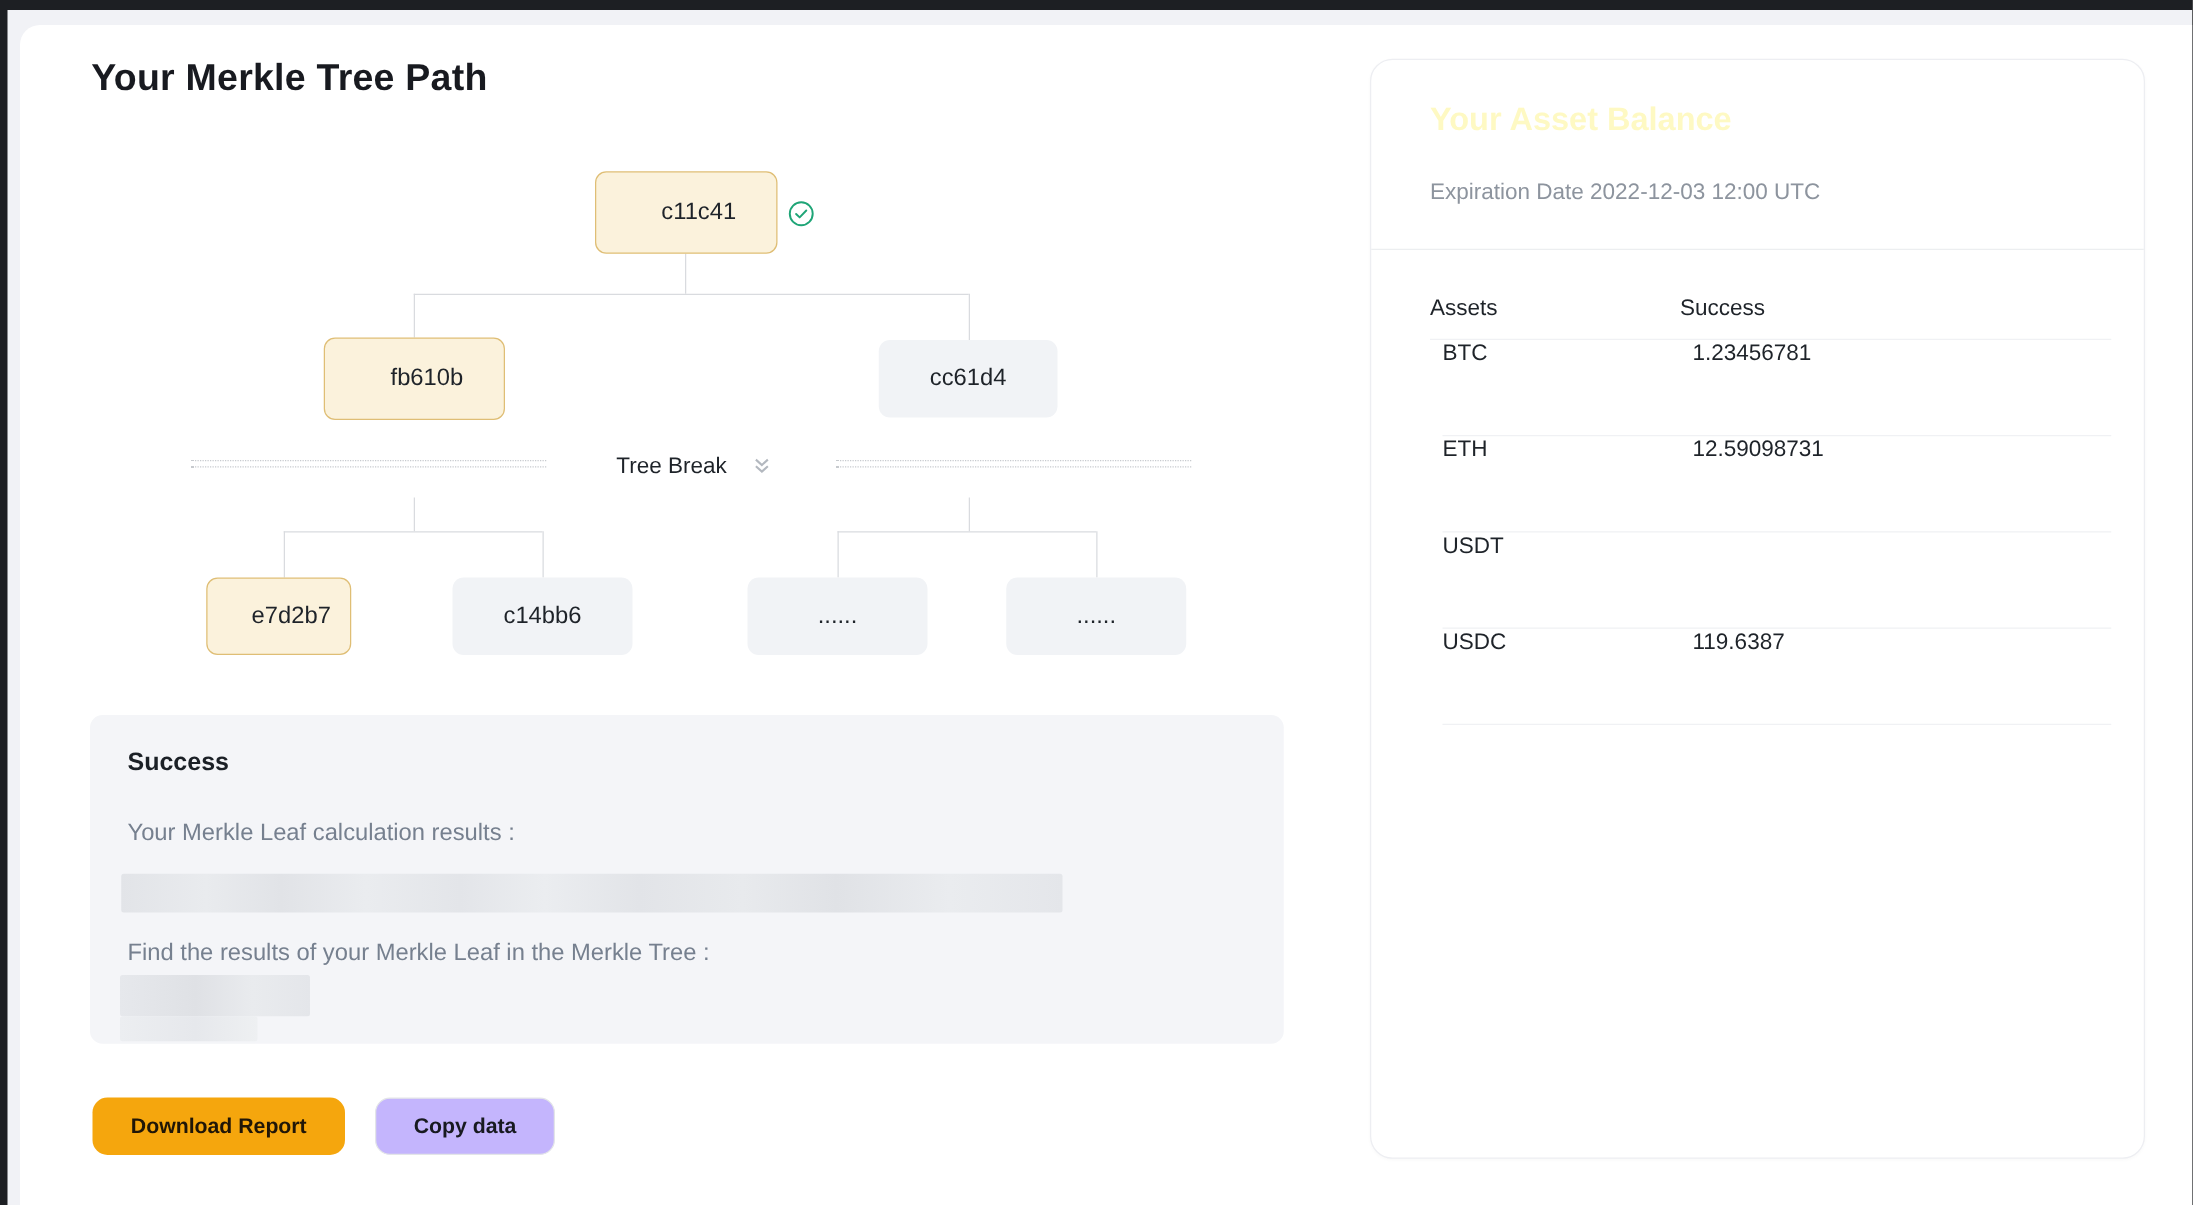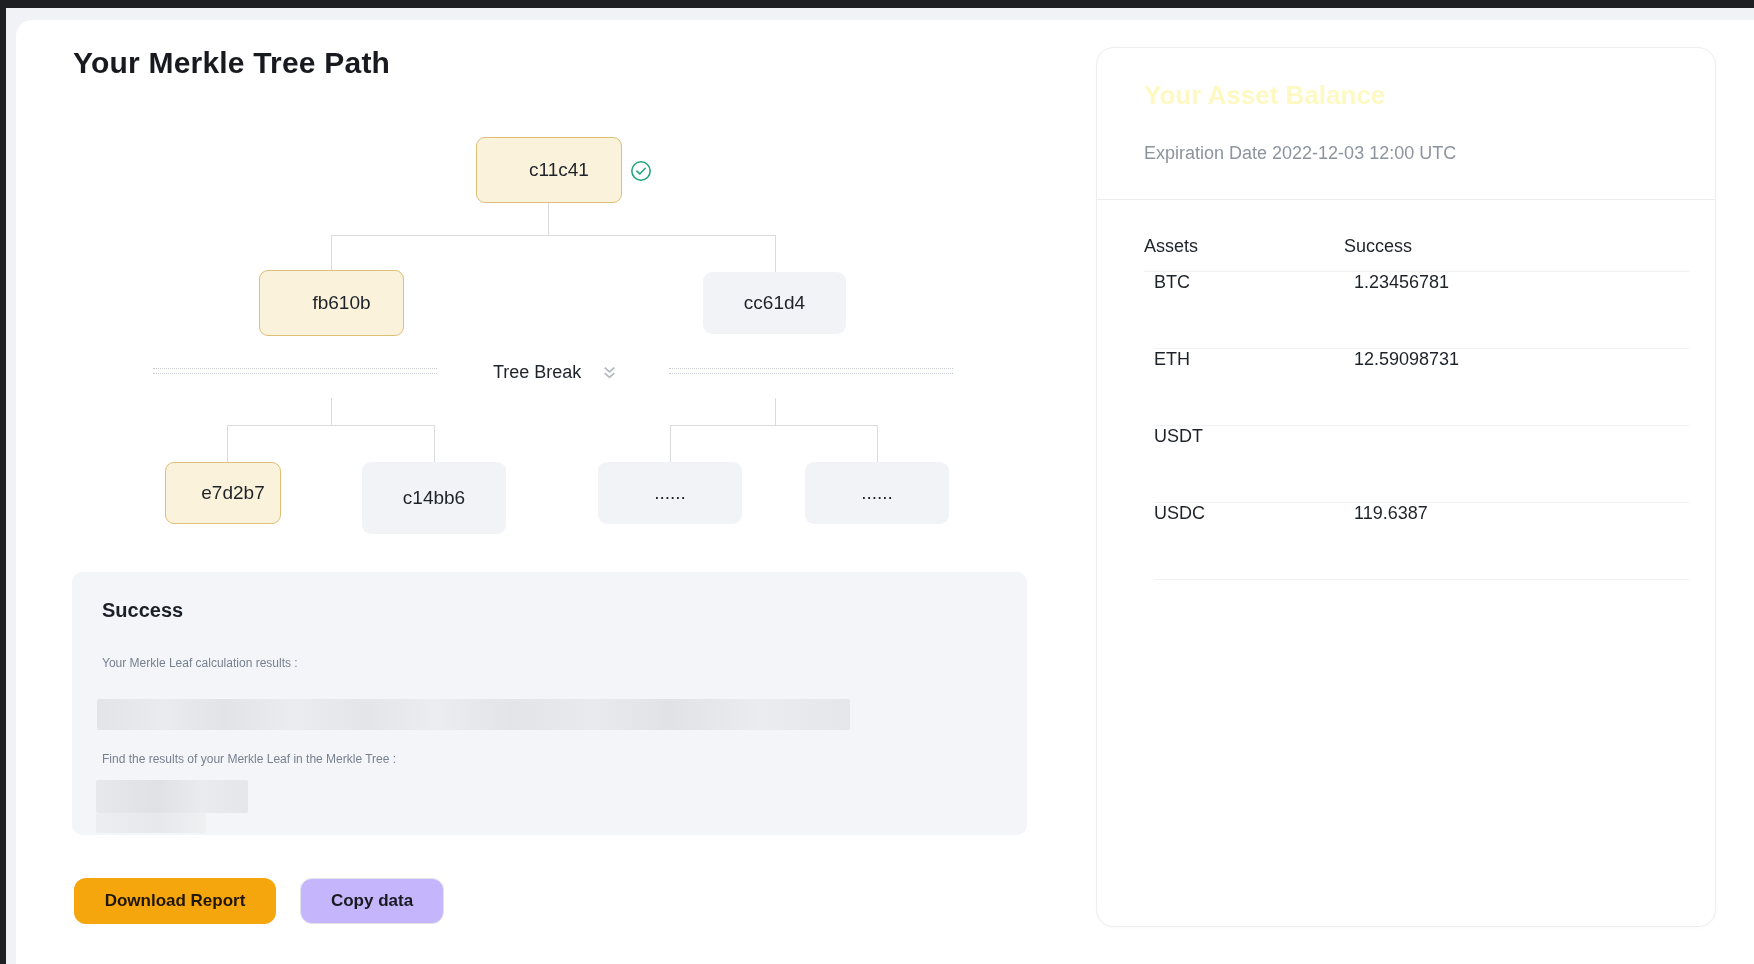--- a/index.html
+++ b/index.html
@@ -20,21 +20,21 @@
   .vline { width:1px; background:#d9dbdf; }
   .hline { height:1px; background:#d9dbdf; }
   .dotted { height:6px; border-top:1px dotted #c7cace; border-bottom:1px dotted #c7cace; }
   .tree-break { display:flex; align-items:center; gap:20px; font-size:18px; color:#1e2329; }
 
   .check-badge { width:22px; height:22px; }
 
   
   .success-panel { left:72px; top:572px; width:955px; height:263px; background:#f4f5f8; border-radius:10px; }
   .success-title { left:102px; top:599px; font-size:20px; font-weight:700; color:#1b2026; }
-  .muted { color:#76808f; font-size:12px; }
+  .muted { color:#76808f; font-size:19px; }
   .calc-label { left:102px; top:656px; }
   .loc-label  { left:102px; top:752px; }
   .blur1 { left:97px; top:699px; width:753px; height:31px; border-radius:2px;
            background:linear-gradient(90deg,#e2e4e8 0%,#e9ebee 9%,#e1e3e7 17%,#eaecef 26%,#e3e5e9 36%,#ebedf0 45%,#e2e4e8 55%,#e8eaed 66%,#e0e2e6 76%,#eaecef 88%,#e4e6ea 100%); }
   .blur2a { left:96px; top:780px; width:152px; height:33px; border-radius:2px;
             background:linear-gradient(90deg,#e6e8ec 0%,#dfe1e5 40%,#e9ebee 70%,#e4e6ea 100%); }
   .blur2b { left:96px; top:813px; width:110px; height:20px; border-radius:2px;
             background:linear-gradient(90deg,#eceef1 0%,#e6e8ec 55%,#eef0f2 100%); }
 
   
@@ -102,21 +102,21 @@
     <svg width="17" height="17" viewBox="0 0 16 16">
       <path d="M3.5 3.5 L8 7.5 L12.5 3.5" fill="none" stroke="#b3b8bf" stroke-width="1.6"></path>
       <path d="M3.5 8.5 L8 12.5 L12.5 8.5" fill="none" stroke="#b3b8bf" stroke-width="1.6"></path>
     </svg>
   </div>
   <div class="abs dotted" style="left:669px; top:368px; width:284px;"></div>
 
   <div class="abs node hl" style="left:155px; top:462px; width:116px; height:62px;margin-left:10px;">
     <span>e7d2b7</span>
   </div>
-  <div class="abs node" style="left:362px; top:462px; width:144px; height:72px;">
+  <div class="abs node" style="left:362px; top:462px; width:144px; height:62px;">
     <span>c14bb6</span>
   </div>
   <div class="abs node" style="left:598px; top:462px; width:144px; height:62px;">
     <span>......</span>
   </div>
   <div class="abs node" style="left:805px; top:462px; width:144px; height:62px;">
     <span>......</span>
   </div>
 
   <div class="abs success-panel"></div>

